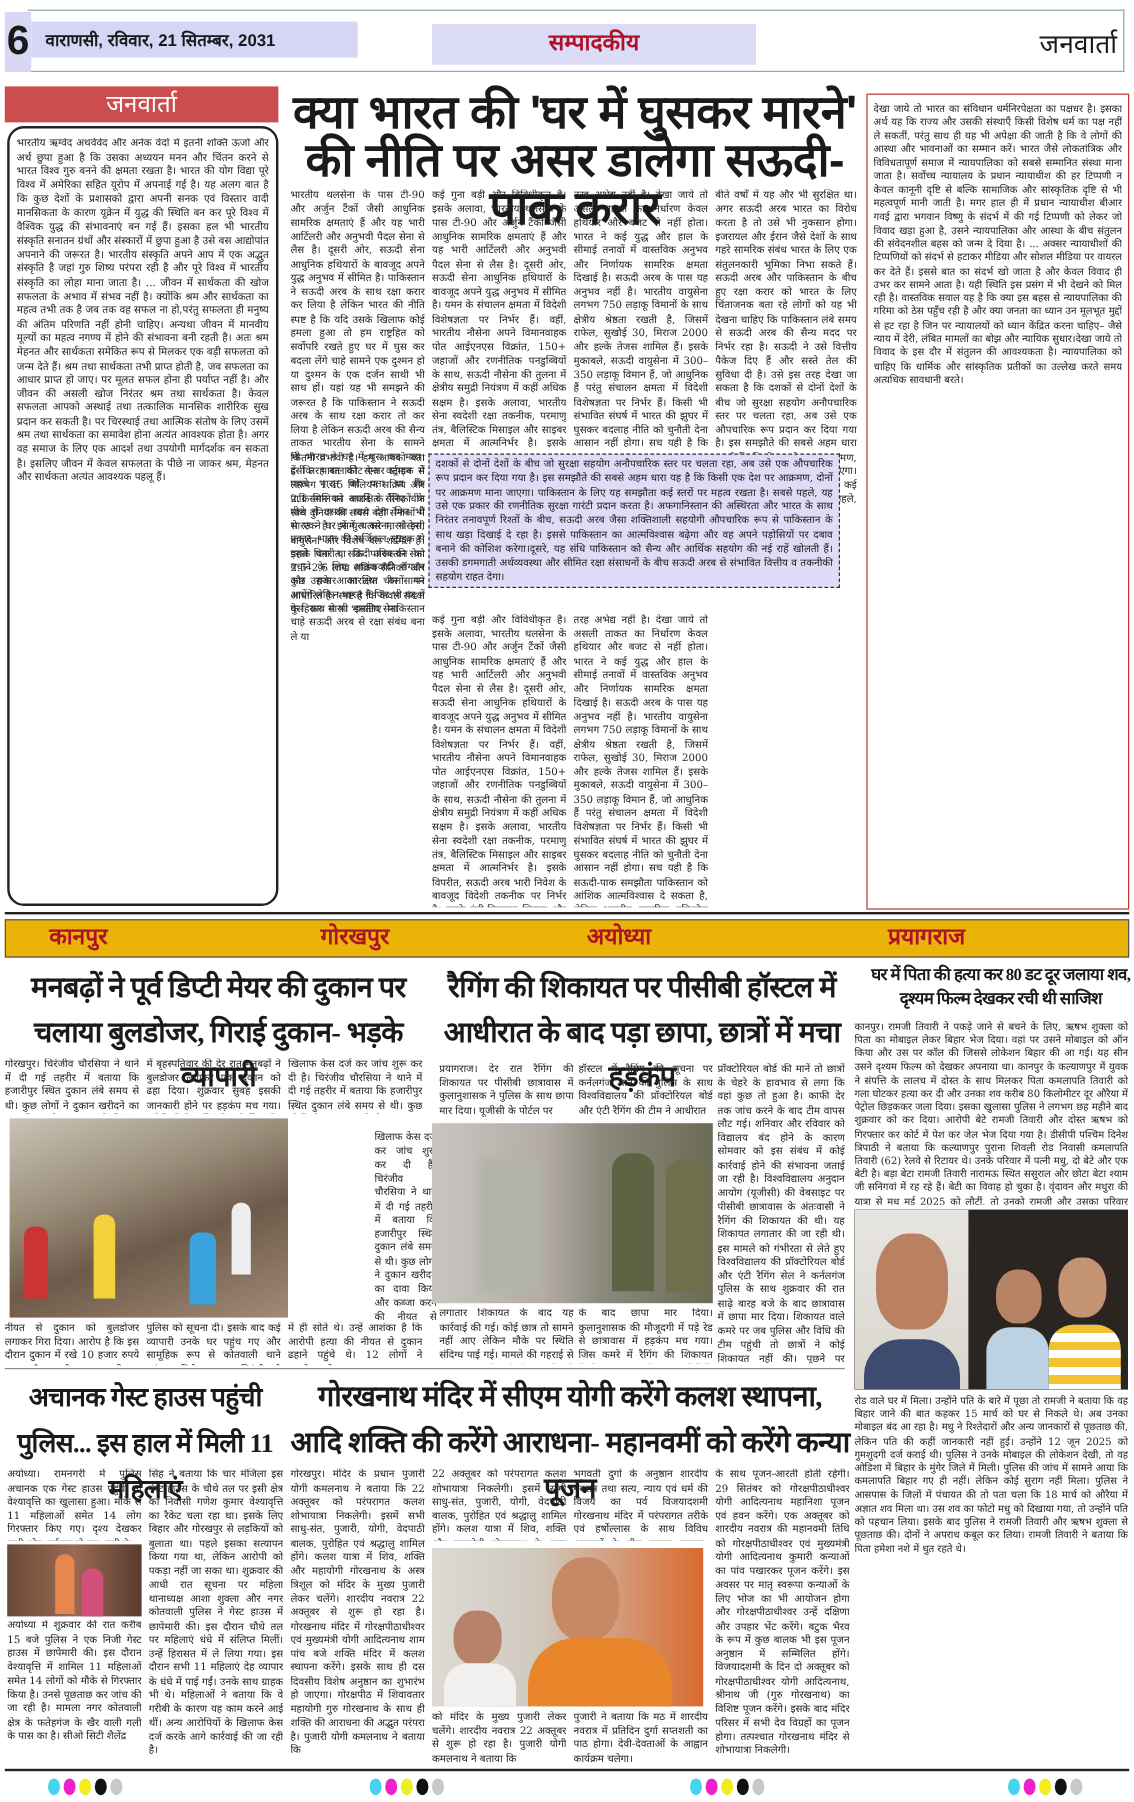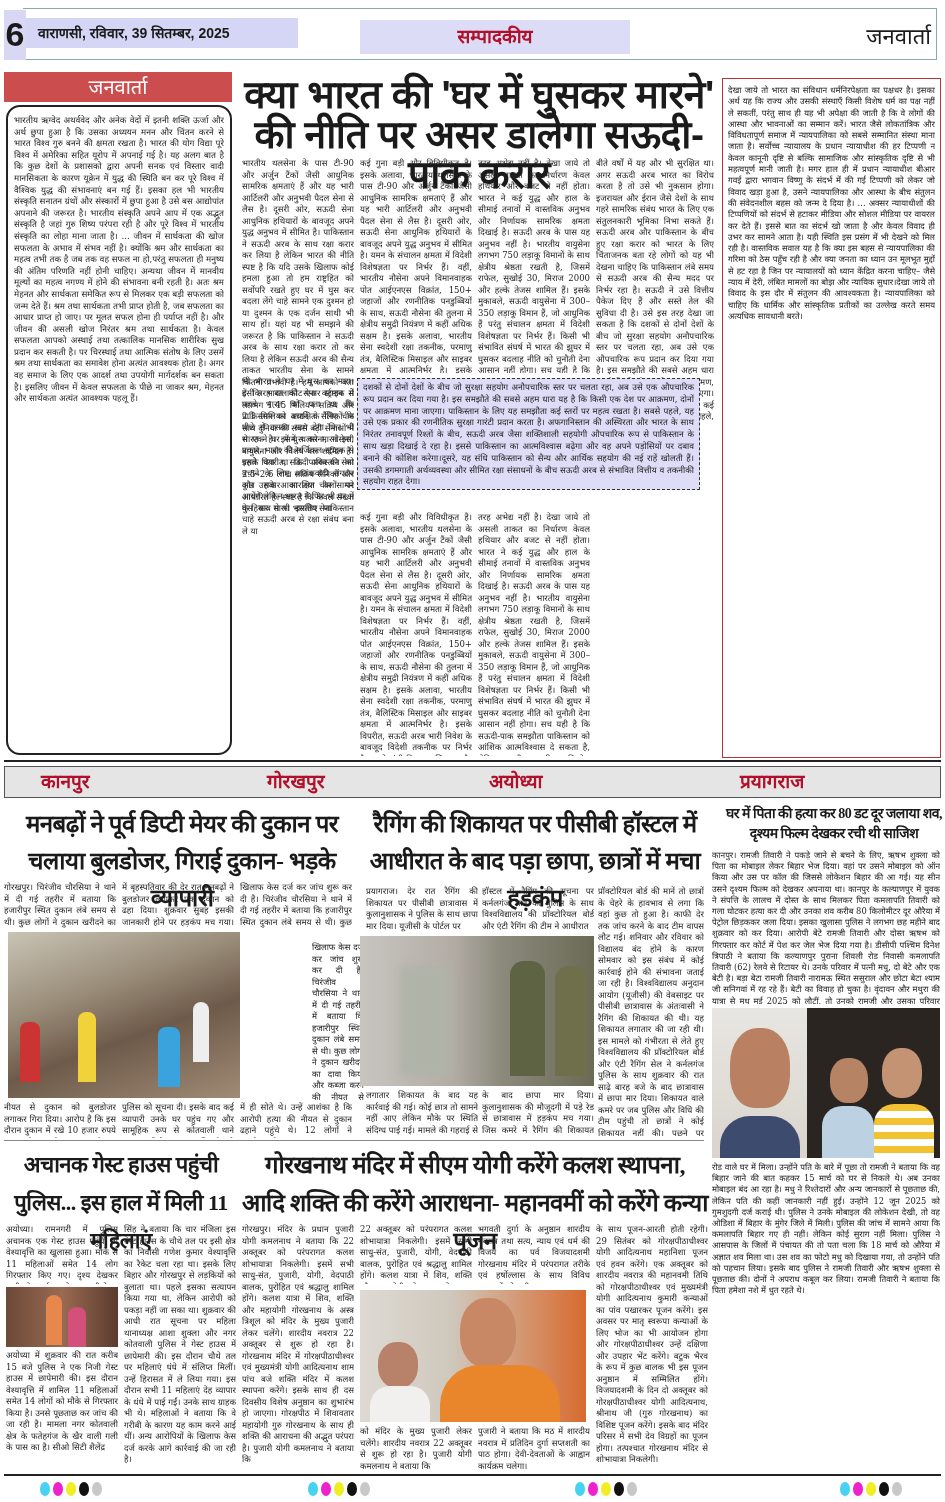--- a/index.html
+++ b/index.html
@@ -13,33 +13,33 @@
 .redhead{left:4px;top:72px;width:228px;height:30px;background:#cc4d4d;color:#fff;font-family:"Liberation Sans",sans-serif;font-size:20px;text-align:center;line-height:30px}
 .leftbox{left:6px;top:105px;width:226px;height:650px;border:2px solid #222;border-radius:14px;padding:4px 6px}
 .lhead{font-family:"Liberation Sans",sans-serif;font-weight:bold;font-size:20px;text-align:center;line-height:24px;margin-top:4px}
 .body{font-size:8.6px;line-height:11.6px;text-align:justify;color:#222;overflow:hidden}
 .mainhead{left:240px;top:75px;width:478px;font-family:"Liberation Sans",sans-serif;font-weight:bold;font-size:39px;text-align:center;line-height:40px;letter-spacing:-0.5px}
 .col{position:absolute;font-size:8.5px;line-height:11.5px;text-align:justify;color:#222;overflow:hidden}
 .quotebox{left:357px;top:378px;width:343px;height:112px;background:#dedcf7;border:1.5px dashed #333;padding:3px 5px;font-size:8.5px;line-height:11.8px;text-align:justify;overflow:hidden}
 .rightbox{left:722px;top:78px;width:219px;height:680px;border:1px solid #b33;padding:3px 5px}
 .rhead{font-family:"Liberation Sans",sans-serif;font-weight:bold;font-size:13px;text-align:center;line-height:17px}
 .hrule{left:4px;height:2px;width:937px;background:#222}
-.citybar{left:4px;top:766px;width:937px;height:32px;background:#e5e5e5;border:1.5px solid #555}
+.citybar{left:4px;top:766px;width:937px;height:32px;background:#eab308;border:1.5px solid #555}
 .city{position:absolute;top:0;color:#b0102a;font-family:"Liberation Sans",sans-serif;font-size:19px;font-weight:bold;line-height:30px}
 .h2{position:absolute;font-family:Liberation Serif, serif;font-weight:bold;text-align:center;letter-spacing:-0.5px}
 .photo{position:absolute;overflow:hidden}
 .dots{position:absolute;top:1482px;display:flex;gap:3px}
 .dot{width:10px;height:14px;border-radius:50%}
 </style>
 </head>
 <body>
 
 <div class="abs mhbox"></div>
 <div class="abs pgnum">6</div>
-<div class="abs datebox">वाराणसी, रविवार, 39 सितम्बर, 2025</div>
+<div class="abs datebox">वाराणसी, रविवार, 21 सितम्बर, 2031</div>
 <div class="abs secbox">सम्पादकीय</div>
 <div class="abs brand">जनवार्ता</div>
 
 <div class="abs redhead">जनवार्ता</div>
 <div class="abs leftbox">
   <div class="body" style="height:588px;margin-top:4px">भारतीय ऋग्वेद अथर्ववेद और अनेक वेदों में इतनी शक्ति ऊर्जा और अर्थ छुपा हुआ है कि उसका अध्ययन मनन और चिंतन करने से भारत विश्व गुरु बनने की क्षमता रखता है। भारत की योग विद्या पूरे विश्व में अमेरिका सहित यूरोप में अपनाई गई है। यह अलग बात है कि कुछ देशों के प्रशासको द्वारा अपनी सनक एवं विस्तार वादी मानसिकता के कारण यूक्रेन में युद्ध की स्थिति बन कर पूरे विश्व में वैश्विक युद्ध की संभावनाएं बन गई हैं। इसका हल भी भारतीय संस्कृति सनातन ग्रंथों और संस्कारों में छुपा हुआ है उसे बस आद्योपांत अपनाने की जरूरत है। भारतीय संस्कृति अपने आप में एक अद्भुत संस्कृति है जहां गुरु शिष्य परंपरा रही है और पूरे विश्व में भारतीय संस्कृति का लोहा माना जाता है। ... जीवन में सार्थकता की खोज सफलता के अभाव में संभव नहीं है। क्योंकि श्रम और सार्थकता का महत्व तभी तक है जब तक वह सफल ना हो,परंतु सफलता ही मनुष्य की अंतिम परिणति नहीं होनी चाहिए। अन्यथा जीवन में मानवीय मूल्यों का महत्व नगण्य में होने की संभावना बनी रहती है। अतः श्रम मेहनत और सार्थकता समेकित रूप से मिलकर एक बड़ी सफलता को जन्म देते हैं। श्रम तथा सार्थकता तभी प्राप्त होती है, जब सफलता का आधार प्राप्त हो जाए। पर मूलत सफल होना ही पर्याप्त नहीं है। और जीवन की असली खोज निरंतर श्रम तथा सार्थकता है। केवल सफलता आपको अस्थाई तथा तत्कालिक मानसिक शारीरिक सुख प्रदान कर सकती है। पर चिरस्थाई तथा आत्मिक संतोष के लिए उसमें श्रम तथा सार्थकता का समावेश होना अत्यंत आवश्यक होता है। अगर वह समाज के लिए एक आदर्श तथा उपयोगी मार्गदर्शक बन सकता है। इसलिए जीवन में केवल सफलता के पीछे ना जाकर श्रम, मेहनत और सार्थकता अत्यंत आवश्यक पहलू हैं।</div>
 </div>
 
 <div class="abs mainhead">क्या भारत की 'घर में घुसकर मारने' की नीति पर असर डालेगा सऊदी-पाक करार</div>
 <div class="col" style="left:242px;top:158px;width:112px;height:598px">भारतीय थलसेना के पास टी-90 और अर्जुन टैंकों जैसी आधुनिक सामरिक क्षमताएं हैं और यह भारी आर्टिलरी और अनुभवी पैदल सेना से लैस है। दूसरी ओर, सऊदी सेना आधुनिक हथियारों के बावजूद अपने युद्ध अनुभव में सीमित है। पाकिस्तान ने सऊदी अरब के साथ रक्षा करार कर लिया है लेकिन भारत की नीति स्पष्ट है कि यदि उसके खिलाफ कोई हमला हुआ तो हम राष्ट्रहित को सर्वोपरि रखते हुए घर में घुस कर बदला लेंगे चाहे सामने एक दुश्मन हो या दुश्मन के एक दर्जन साथी भी साथ हों। यहां यह भी समझने की जरूरत है कि पाकिस्तान ने सऊदी अरब के साथ रक्षा करार तो कर लिया है लेकिन सऊदी अरब की सैन्य ताकत भारतीय सेना के सामने कितनी प्रभावी है। हम आपको बता दें कि भारत की सेना वर्तमान में लगभग 1.45 मिलियन सक्रिय और 2.1 मिलियन आरक्षित सैनिकों के साथ दुनिया की सबसे बड़ी सेनाओं में से एक है। इसमें थलसेना, नौसेना, वायुसेना और विशेष बल शामिल हैं। इसके विपरीत, सऊदी अरब की सेना 2.5–2.6 लाख सक्रिय सैनिकों और कुछ हजार आरक्षित बलों पर आधारित है। स्पष्ट है कि केवल संख्या के हिसाब से भी भारतीय सेना</div>

